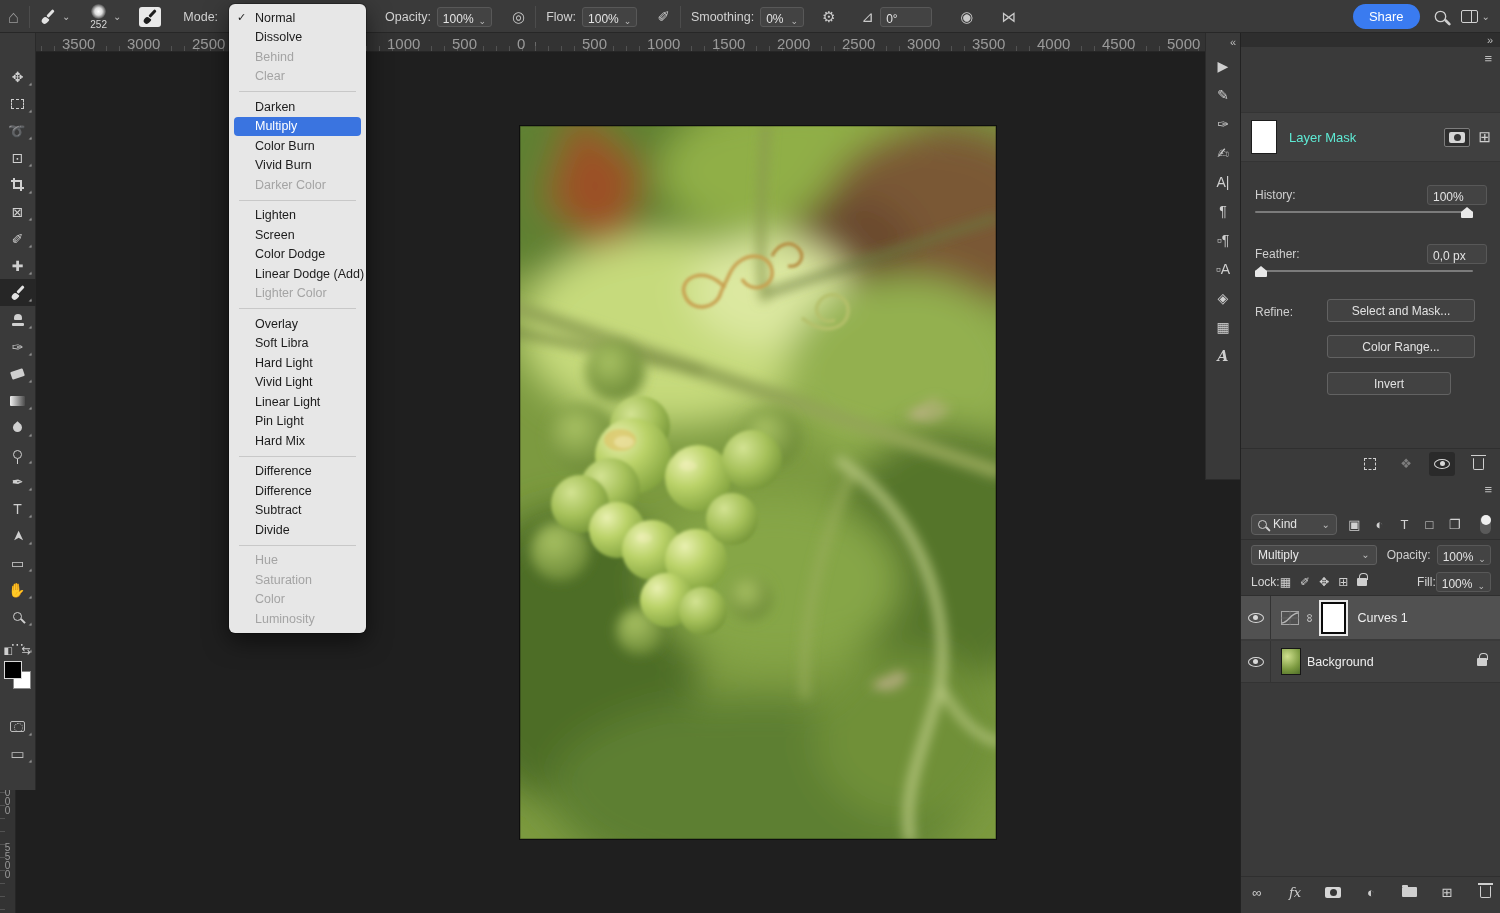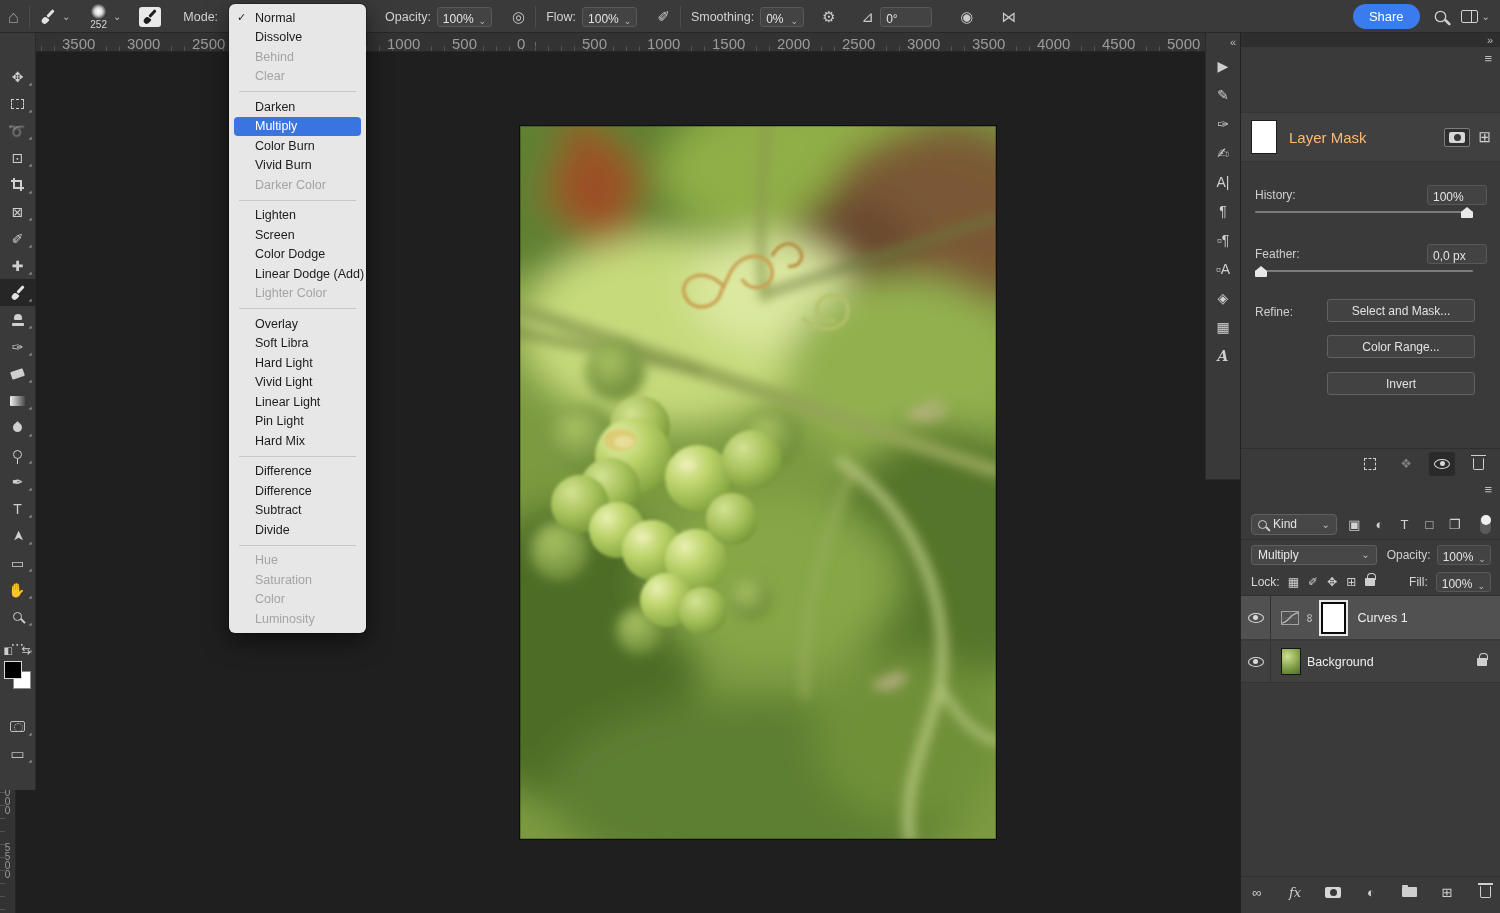--- a/index.html
+++ b/index.html
@@ -126,21 +126,21 @@
 
   
   #layers-tabbar{top:445px}
   #layers-filter{position:absolute;left:0;top:476px;width:260px;height:31px;display:flex;align-items:center;gap:9px;padding:0 10px;border-bottom:1px solid #2f2f2f}
   #kind-select{background:#474747;border:1px solid #5f5f5f;border-radius:4px;height:21px;width:86px;display:flex;align-items:center;gap:6px;padding:0 6px;color:#e3e3e3}
   .ficon{color:#d2d2d2;font-size:13px;display:flex;align-items:center;justify-content:center;width:17px}
   .togglev{position:relative;width:11px;height:19px;background:#5a5a5a;border-radius:6px;margin-left:auto}
   .togglev::after{content:"";position:absolute;left:0.5px;top:0.5px;width:10px;height:10px;background:#efefef;border-radius:50%}
   #layers-blend{position:absolute;left:0;top:507px;width:260px;height:29px;display:flex;align-items:center;gap:6px;padding:0 10px}
   #blend-select{background:#474747;border:1px solid #5f5f5f;border-radius:3px;height:20px;width:128px;display:flex;align-items:center;justify-content:space-between;padding:0 6px;color:#e8e8e8}
-  #layers-lock{position:absolute;left:0;top:536px;width:260px;height:27px;display:flex;align-items:center;gap:8px;padding:0 10px;border-bottom:1px solid #2f2f2f}
+  #layers-lock{position:absolute;left:0;top:536px;width:260px;height:27px;display:flex;align-items:center;padding:0 10px;border-bottom:1px solid #2f2f2f}
   .lockic{color:#cfcfcf;font-size:12px;display:flex;align-items:center}
   .layerrow{position:absolute;left:0;width:260px;display:flex;align-items:center}
   .eyecell{width:30px;align-self:stretch;display:flex;align-items:center;justify-content:center;border-right:1px solid #333}
   #row-curves{top:563px;height:44px;background:#515151;border-bottom:1px solid #3a3a3a}
   #row-bg{top:608px;height:42px;background:#404040;border-bottom:1px solid #333}
   .linkic{display:inline-block;transform:rotate(90deg);font-size:12px;color:#d0d0d0}
   #curves-mask{width:25px;height:32px;background:#fff;border:2px solid #0a0a0a;outline:2px solid #e8e8e8;margin:0 6px}
   .lname{font-size:12.5px;color:#eee;margin-left:6px}
   #bg-thumb{width:20px;height:27px;border:1px solid #161616;margin-left:10px;
     background:radial-gradient(circle at 30% 30%,#cfe08e,#7c9a40 60%,#4e6d28)}
@@ -506,21 +506,21 @@
   <div id="rightpanels">
     <div id="rp-topstrip">
       <span class="exp">»</span>
     </div>
 
     <div class="tabmenu abs" style="right:0;top:18px">≡</div>
 
 
     <div id="layermask-row">
       <span id="lm-thumb"></span>
-      <span style="font-size:15px;color:#fdba74">Layer Mask</span>
+      <span style="font-size:13px;color:#5eead4">Layer Mask</span>
       <span class="right">
         <span class="selbox">
             <span class="maskic"></span>
           </span>
         <span style="font-size:15px;color:#cfcfcf">⊞</span>
       </span>
     </div>
 
     <div class="fieldrow" style="top:152px">
       <span class="lbl">History:</span>
@@ -542,21 +542,21 @@
     <div class="slider" style="top:231px">
       <span class="track"></span>
       <span class="thumb" style="left:0"></span>
     </div>
 
     <div class="fieldrow" style="top:272px">
       <span class="lbl">Refine:</span>
     </div>
     <div class="pbtn abs" style="left:86px;top:266px;width:148px">Select and Mask...</div>
     <div class="pbtn abs" style="left:86px;top:302px;width:148px">Color Range...</div>
-    <div class="pbtn abs" style="left:86px;top:339px;width:148px">Invert</div>
+    <div class="pbtn abs" style="left:86px;top:339px;width:124px">Invert</div>
 
     <div id="props-footer">
 
         <span class="picon">
           <span class="dashsq"></span>
         </span>
 
         <span class="picon dim">
           <span>❖</span>
         </span>

